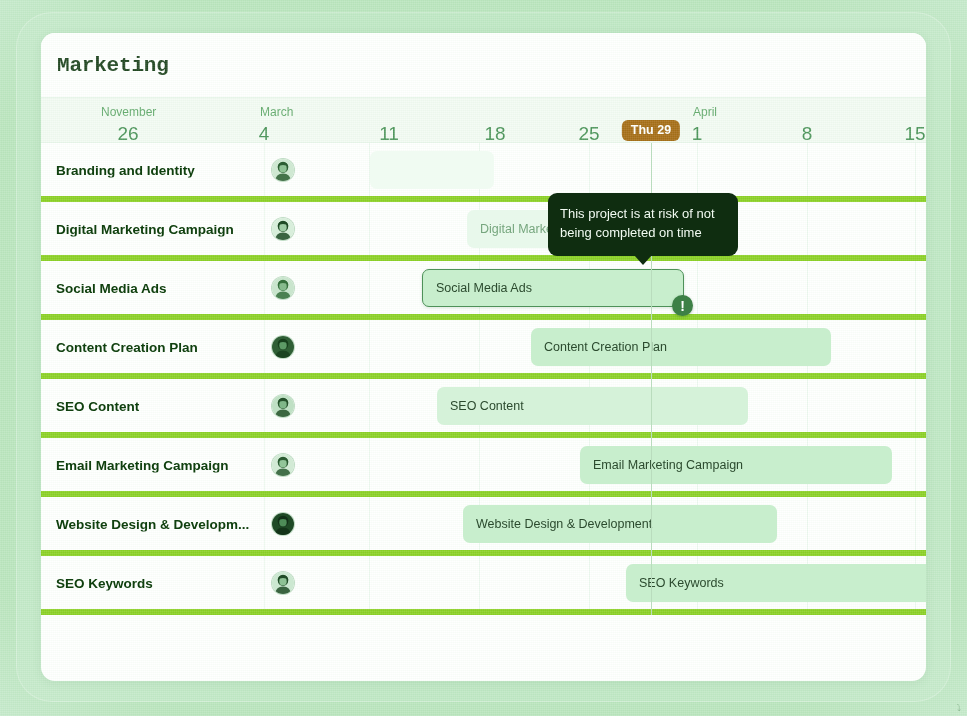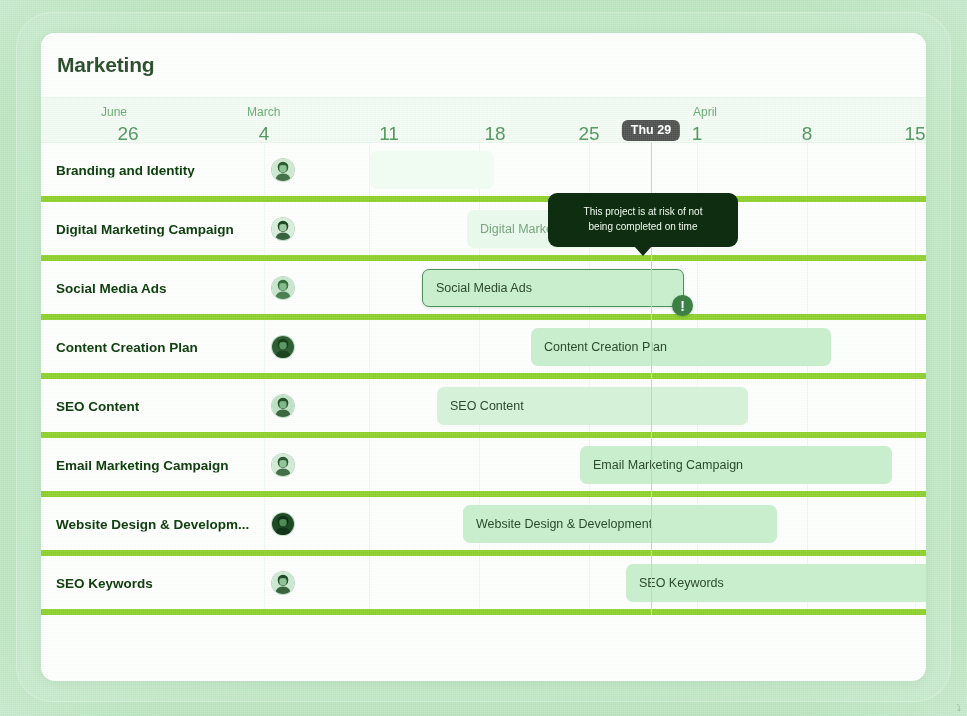--- a/index.html
+++ b/index.html
@@ -57,20 +57,21 @@
     display: flex;
     align-items: center;
     padding-left: 16px;
     background: #ffffff;
   }
   #page-title {
     font-size: 21px;
     font-weight: 700;
     color: #123812;
     letter-spacing: -.2px;
+    font-family: Liberation Mono, monospace;
   }
 
   
   #timeline-header {
     position: relative;
     height: 46px;
     background: #f3faf3;
     border-top: 1px solid #e6f4e8;
     border-bottom: 1px solid #e9f5eb;
   }
@@ -83,21 +84,21 @@
   .day-label {
     position: absolute;
     top: 25px;
     font-size: 19px;
     color: #3f8c4e;
     transform: translateX(-50%);
     white-space: nowrap;
   }
   .day-label.today {
     top: 22px;
-    background: #404040;
+    background: #a16207;
     color: #ffffff;
     font-weight: 700;
     font-size: 12.5px;
     padding: 3px 9px 4px;
     border-radius: 6px;
     transform: translateX(-50%);
   }
 
   
   #rows {
@@ -192,24 +193,24 @@
   }
 
   
   #tooltip {
     position: absolute;
     left: 548px; top: 193px;
     width: 190px;
     background: #0f2d10;
     color: #f2fbf2;
     border-radius: 9px;
-    padding: 12px 32px 13px;
-    font-size: 10px;
+    padding: 12px 12px 13px;
+    font-size: 13px;
     line-height: 1.45;
-    text-align: center;
+    text-align: left;
     z-index: 10;
   }
   #tooltip-arrow {
     position: absolute;
     left: 50%;
     bottom: -9px;
     transform: translateX(-50%);
     width: 0; height: 0;
     border-left: 9px solid transparent;
     border-right: 9px solid transparent;
@@ -259,22 +260,22 @@
 <div id="frame">
   <div id="frame-inner"></div>
 
   <div id="card">
 
     <div id="card-header">
       <div id="page-title">Marketing</div>
     </div>
 
     <div id="timeline-header">
-        <div class="month-label" style="left: 60px;">June</div>
-        <div class="month-label" style="left: 206px;">March</div>
+        <div class="month-label" style="left: 60px;">November</div>
+        <div class="month-label" style="left: 219px;">March</div>
         <div class="month-label" style="left: 652px;">April</div>
         <div class="day-label" style="left: 87px;">26</div>
         <div class="day-label" style="left: 223px;">4</div>
         <div class="day-label" style="left: 328px; margin-left: 20px;">11</div>
         <div class="day-label" style="left: 438px; margin-left: 16px;">18</div>
         <div class="day-label" style="left: 548px;">25</div>
         <div class="day-label today" style="left: 610px;">Thu 29</div>
         <div class="day-label" style="left: 656px;">1</div>
         <div class="day-label" style="left: 766px;">8</div>
         <div class="day-label" style="left: 874px;">15</div>

